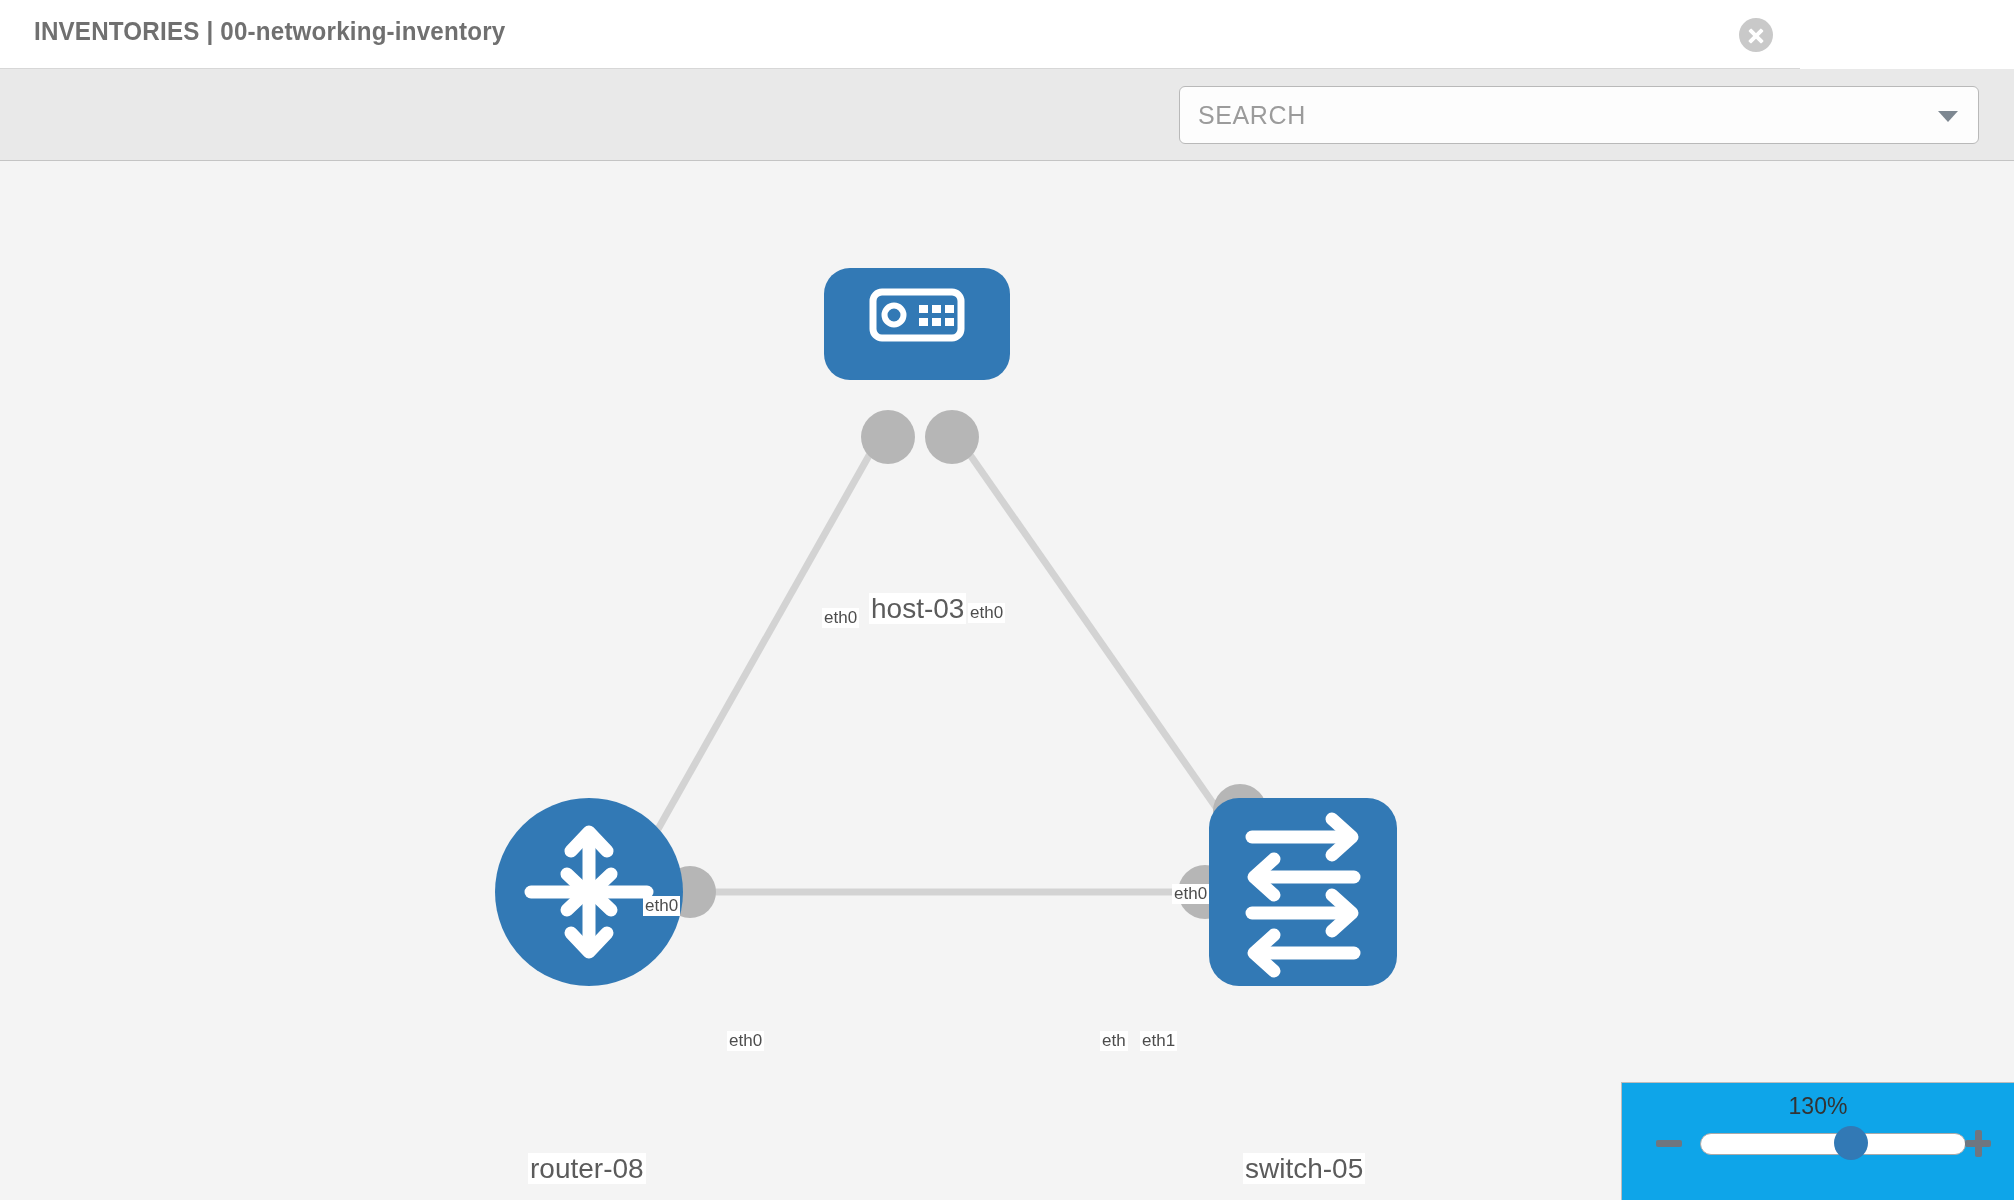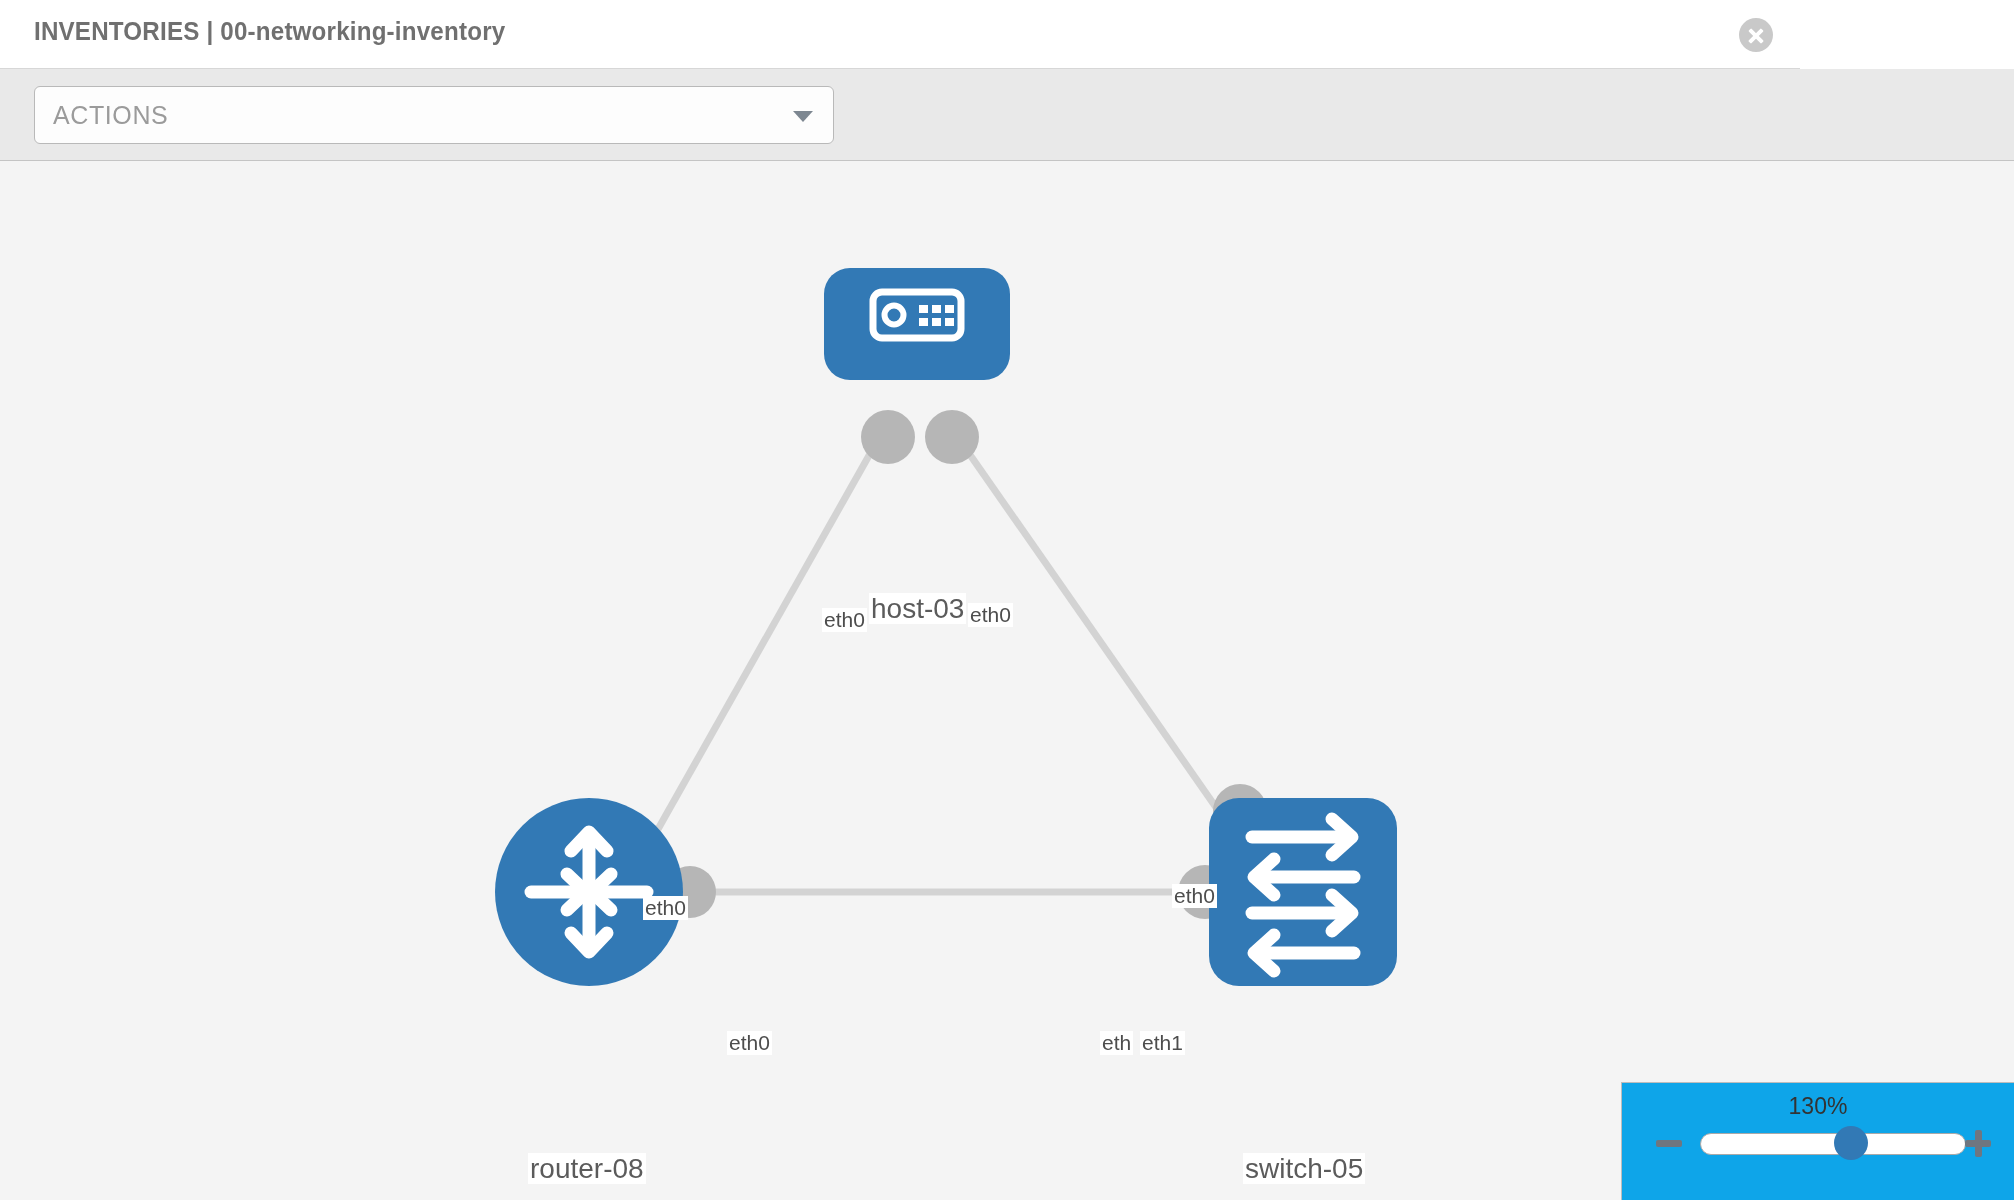--- a/index.html
+++ b/index.html
@@ -138,21 +138,21 @@
     font-size: 28px;
     color: #5b5b5b;
     background: #ffffff;
     white-space: nowrap;
     padding: 0 2px;
     line-height: 1.12;
   }
   .iface-label {
     position: absolute;
     font-family: "Liberation Sans", sans-serif;
-    font-size: 21px;
+    font-size: 17px;
     color: #4d4d4d;
     background: #ffffff;
     white-space: nowrap;
     padding: 0 2px;
     line-height: 1.15;
   }
 
   
   .zoom-panel {
     position: absolute;
@@ -224,37 +224,37 @@
 </head>
 <body>
 
 <div class="header">
   <div class="page-title">INVENTORIES | 00-networking-inventory</div>
   <div class="close-btn"></div>
 </div>
 
 <div class="toolbar">
 
-  <div class="select-box" id="actions-select">
-    <span class="sel-label">ACTIONS</span>
-    <span class="caret"></span>
-  </div>
 
   <span class="tool-icon" id="wrench-icon">
     <svg width="34" height="34" viewBox="0 0 24 24" aria-hidden="true">
       <path fill="#7d8791" d="M20.4 3.6a5.6 5.6 0 0 0-6.1-1.2 5.6 5.6 0 0 0-3 6.6L3.4 17.9a2 2 0 0 0 0 2.8 2 2 0 0 0 2.8 0l8.9-7.9a5.6 5.6 0 0 0 6.6-3 5.6 5.6 0 0 0-1.3-6.2zm-2.1 5.2a2.6 2.6 0 1 1 0-3.7 2.6 2.6 0 0 1 0 3.7z"></path>
     </svg>
   </span>
 
   <span class="tool-icon" id="key-icon">
     <svg width="32" height="32" viewBox="0 0 24 24" aria-hidden="true">
       <path fill="#7d8791" d="M8.2 2.5a5.6 5.6 0 1 0 3.9 9.6l1.6 1.6 1.5-1.5 1.6 1.6 1.6-1.6 1.6 1.6 2.1-2.1-6.4-6.4A5.6 5.6 0 0 0 8.2 2.5zm-1.6 6.1A2.3 2.3 0 1 1 9 6.3a2.3 2.3 0 0 1-2.4 2.3z"></path>
     </svg>
   </span>
 
+  <div class="select-box" id="search-select">
+    <span class="sel-label">SEARCH</span>
+    <span class="caret"></span>
+  </div>
 
 </div>
 
 <div class="canvas">
 
   <svg class="topology-svg" width="2014" height="1039">
 
     <g stroke="#d3d3d3" stroke-width="7" fill="none">
       <line x1="884" y1="268" x2="640" y2="700"></line>
     </g>

